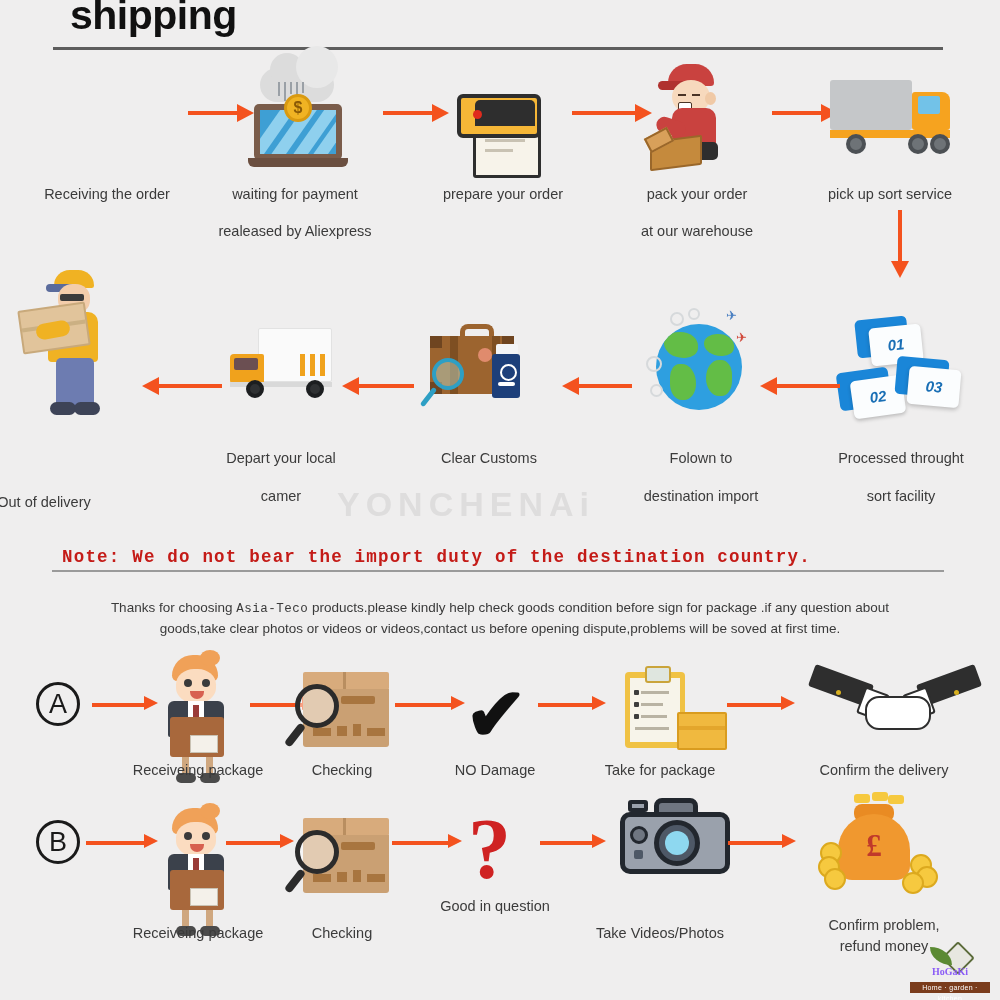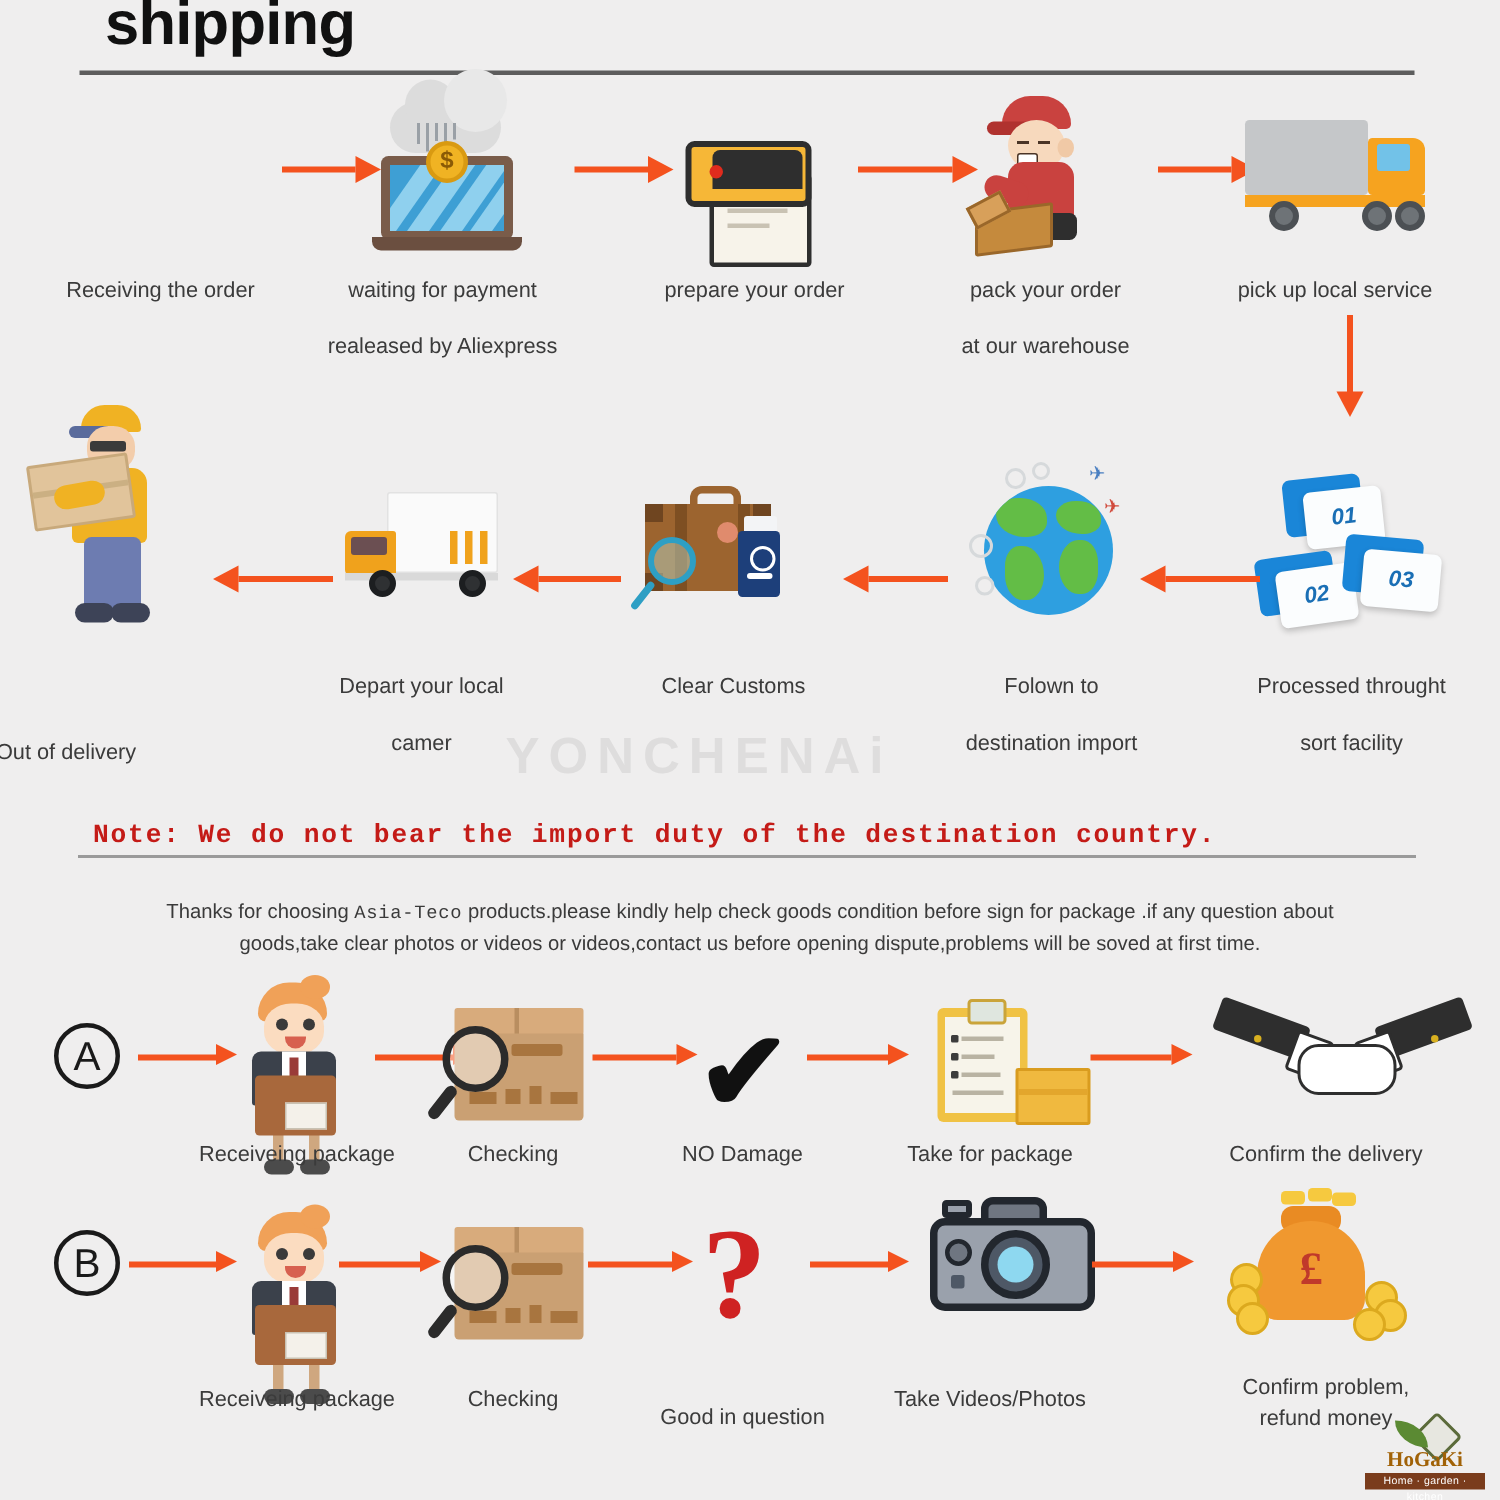--- a/index.html
+++ b/index.html
@@ -241,21 +241,21 @@
   .bag .neck{position:absolute;left:36px;top:8px;width:40px;height:18px;background:#e98b23;border-radius:8px;}
   .bag .pound{position:absolute;left:20px;top:32px;width:72px;text-align:center;color:#c0392b;font-size:31px;font-weight:bold;font-family:"Liberation Serif",serif;}
   .bag .coin{position:absolute;width:22px;height:22px;border-radius:50%;background:#f6c93f;border:2px solid #dca91e;box-sizing:border-box;}
   .bag .cointop{position:absolute;width:16px;height:9px;border-radius:3px;background:#f6c93f;}
 
   
   #hogaki-logo{left:904px;top:944px;width:92px;height:50px;}
   #hogaki-logo .leafhouse{position:absolute;left:26px;top:0px;width:40px;height:22px;}
   #hogaki-logo .roof{position:absolute;left:16px;top:2px;width:20px;height:20px;background:#e7e7e0;border:2px solid #5b6b3a;transform:rotate(45deg);border-radius:3px;}
   #hogaki-logo .leaf{position:absolute;left:0;top:3px;width:22px;height:18px;background:#5b8a33;border-radius:0 100% 0 100%;}
-  #hogaki-logo .name{position:absolute;left:0;top:22px;width:92px;text-align:center;font-size:14px;font-weight:bold;color:#a16207;font-family:"Liberation Serif",serif;}
+  #hogaki-logo .name{position:absolute;left:0;top:22px;width:92px;text-align:center;font-size:10px;font-weight:bold;color:#8b5cf6;font-family:"Liberation Serif",serif;}
   #hogaki-logo .tag{position:absolute;left:6px;top:38px;width:80px;height:11px;background:#7a3c1c;color:#fff;font-size:7px;text-align:center;line-height:11px;letter-spacing:.3px;}
 </style>
 </head>
 <body>
 
 <div class="stage">
 
   <div class="h-title abs" id="shipping-title">shipping</div>
   <div class="rule" id="shipping-rule"></div>
 
@@ -334,21 +334,21 @@
     <div class="wheel" style="left:78px;"></div>
     <div class="wheel" style="left:100px;"></div>
   </div>
 
   <div class="lbl" style="left:107px;top:186px;">Receiving the order</div>
   <div class="lbl" style="left:295px;top:186px;">waiting for payment</div>
   <div class="lbl" style="left:295px;top:223px;">realeased by Aliexpress</div>
   <div class="lbl" style="left:503px;top:186px;">prepare your order</div>
   <div class="lbl" style="left:697px;top:186px;">pack your order</div>
   <div class="lbl" style="left:697px;top:223px;">at our warehouse</div>
-  <div class="lbl" style="left:890px;top:186px;">pick up local service</div>
+  <div class="lbl" style="left:890px;top:186px;">pick up sort service</div>
 
   <div class="arrow-d" style="left:897px;top:210px;height:68px;">
     <div class="shaft" style="height:52px;"></div>
       <div class="head"></div>
   </div>
 
   <div class="icon cards" style="left:838px;top:318px;width:126px;height:100px;">
     <div class="blue" style="left:18px;top:0px;transform:rotate(-6deg);"></div>
     <div class="white" style="left:32px;top:8px;transform:rotate(-6deg);">01</div>
     <div class="blue" style="left:0px;top:52px;transform:rotate(-8deg);"></div>
@@ -632,21 +632,21 @@
     <div class="coin" style="left:2px;top:46px;"></div>
     <div class="coin" style="left:0px;top:60px;"></div>
     <div class="coin" style="left:6px;top:72px;"></div>
     <div class="coin" style="left:92px;top:58px;"></div>
     <div class="coin" style="left:98px;top:70px;"></div>
     <div class="coin" style="left:84px;top:76px;"></div>
   </div>
 
   <div class="lbl" style="left:198px;top:925px;">Receiveing package</div>
   <div class="lbl" style="left:342px;top:925px;">Checking</div>
-  <div class="lbl" style="left:495px;top:937px;">Good in question</div>
+  <div class="lbl" style="left:495px;top:898px;">Good in question</div>
   <div class="lbl" style="left:660px;top:925px;">Take Videos/Photos</div>
   <div class="lbl" style="left:884px;top:917px;">Confirm problem,</div>
   <div class="lbl" style="left:884px;top:938px;">refund money</div>
 
   <div class="abs" id="hogaki-logo">
     <div class="leafhouse">
         <div class="roof"></div>
         <div class="leaf"></div>
       </div>
     <div class="name">HoGaKi</div>

